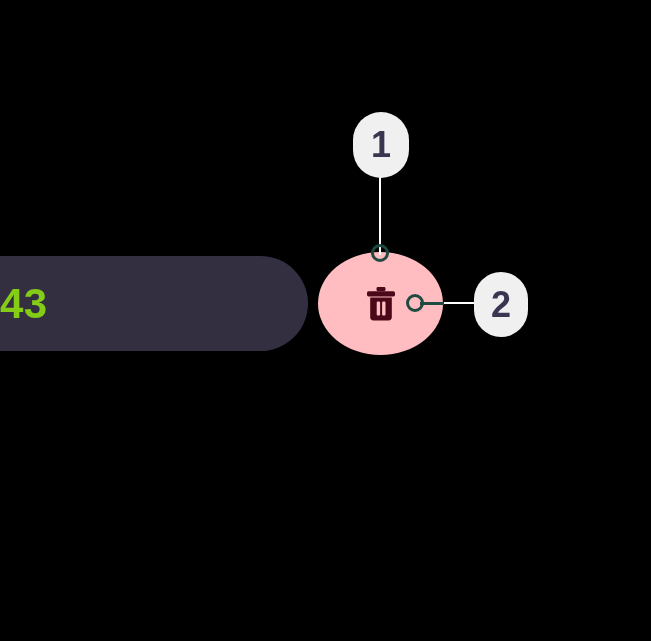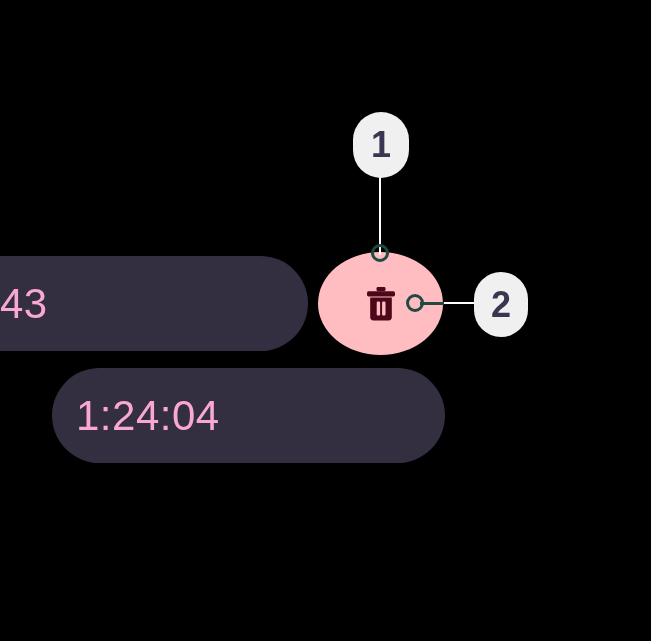--- a/index.html
+++ b/index.html
@@ -24,22 +24,22 @@
   .pill {
     position: absolute;
     display: flex;
     align-items: center;
     background: #332F40;
     border-radius: 48px;
     box-sizing: border-box;
   }
   .pill-label {
     font-family: "Liberation Sans", sans-serif;
-    color: #f9a8d4;
-    font-weight: 400;
+    color: #84cc16;
+    font-weight: 700;
     letter-spacing: 0.5px;
     white-space: nowrap;
   }
 
   #pill-duration-a {
     left: -120px;
     top: 256px;
     width: 428px;
     height: 95px;
     padding-left: 120px;
@@ -162,23 +162,20 @@
       <svg viewBox="0 0 28 34" width="28" height="34" aria-hidden="true">
         <rect x="9.5" y="0" width="9" height="4.2" rx="1.4" fill="#4A0819"></rect>
         <rect x="0" y="4.2" width="28" height="5.2" rx="1.6" fill="#4A0819"></rect>
         <path d="M3.2 10.4 h21.6 v19.6 a3.4 3.4 0 0 1 -3.4 3.4 h-14.8 a3.4 3.4 0 0 1 -3.4 -3.4 z" fill="#4A0819"></path>
         <rect x="9.7" y="14.6" width="3.4" height="14" rx="1.1" fill="#FFBDC1"></rect>
         <rect x="15.1" y="14.6" width="3.4" height="14" rx="1.1" fill="#FFBDC1"></rect>
       </svg>
     </span>
   </div>
 
-  <div class="pill" id="pill-duration-b">
-    <span class="pill-label">1:24:04</span>
-  </div>
 
   <div class="connector" id="connector-1"></div>
 
   <div class="connector" id="connector-2-outer"></div>
   <div id="connector-2-inner"></div>
 
   <div class="anchor" id="anchor-1"></div>
   <div class="anchor" id="anchor-2"></div>
 
   <div class="badge" id="badge-1">

